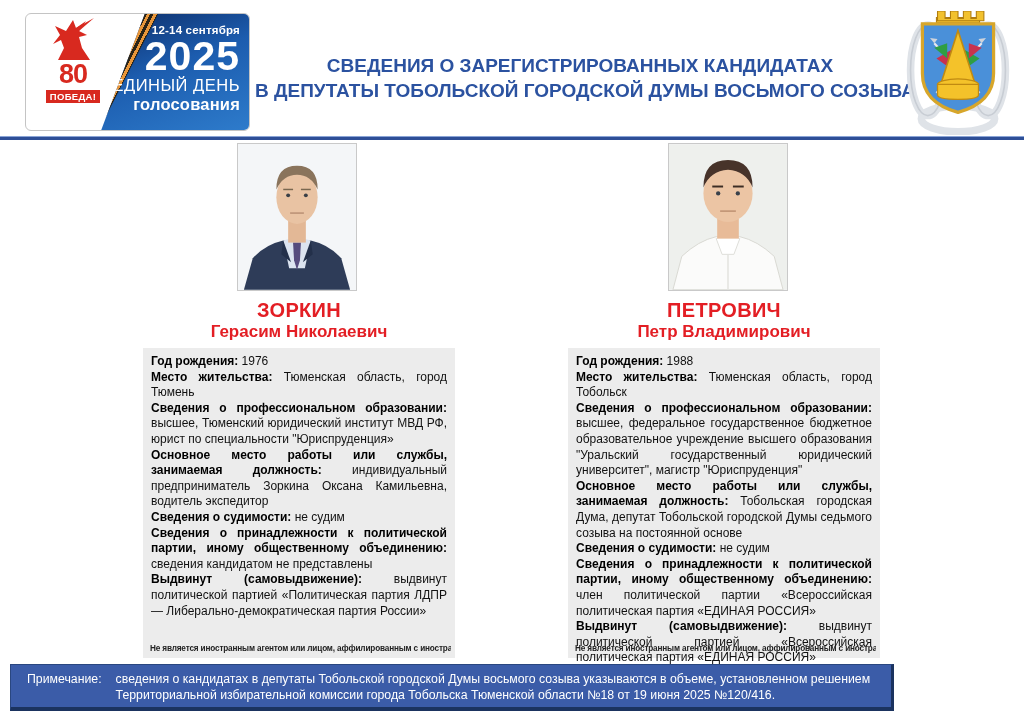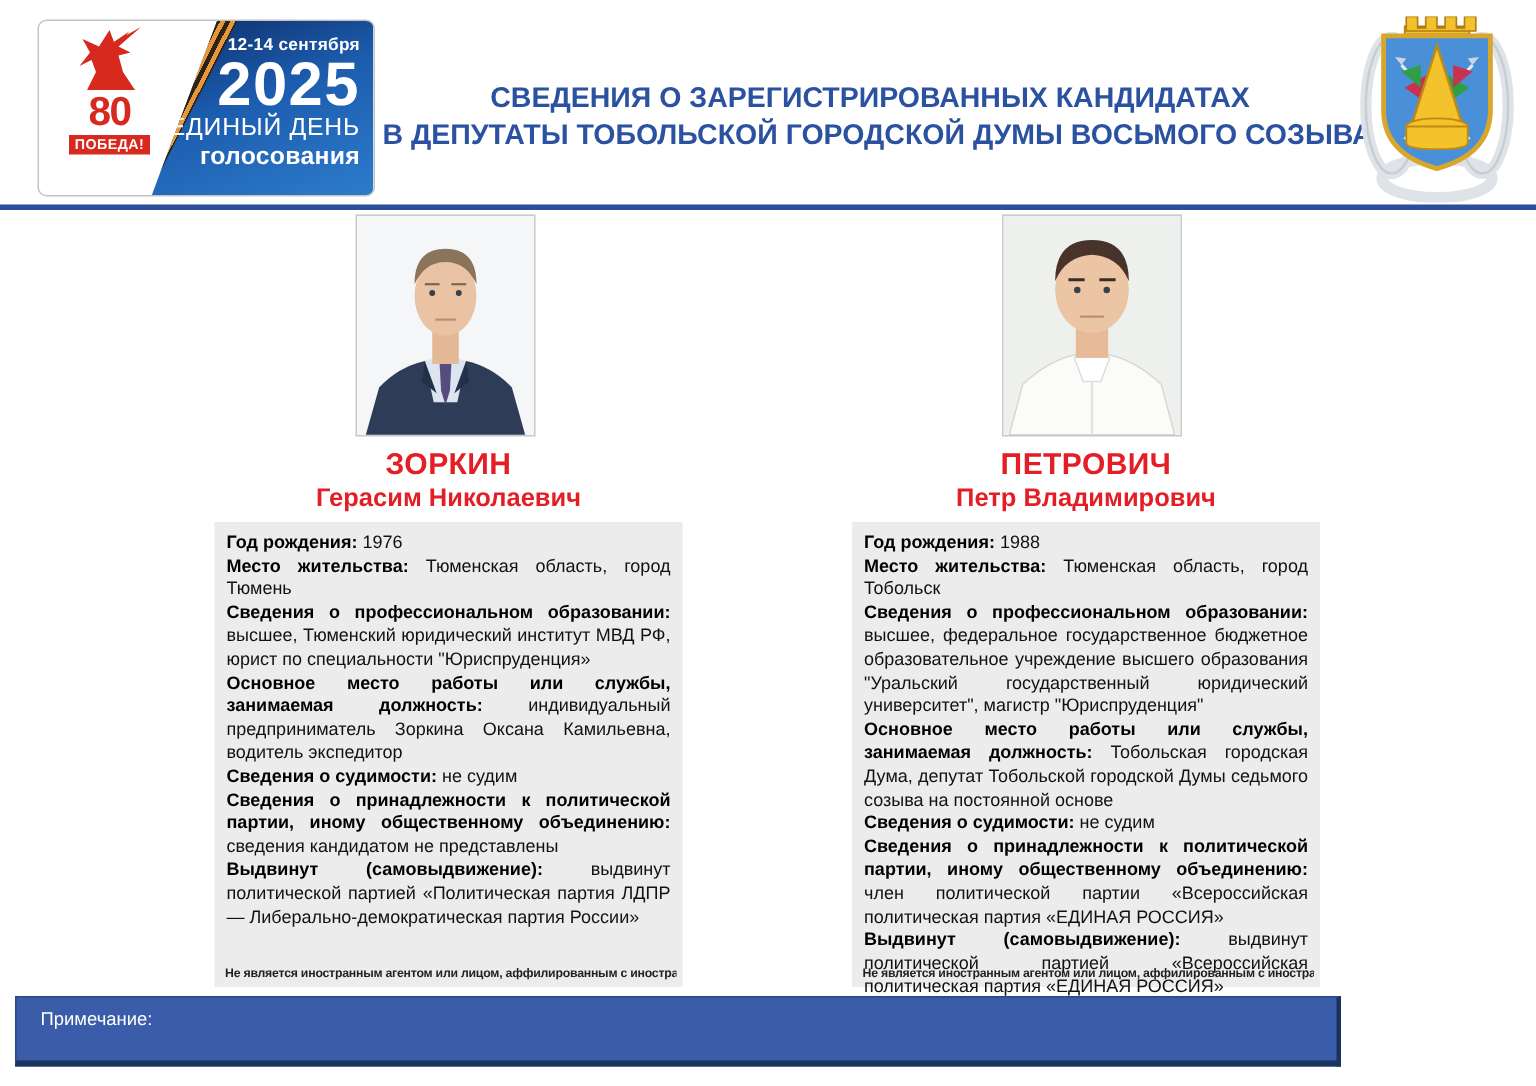--- a/index.html
+++ b/index.html
@@ -174,15 +174,16 @@
         <p class="detail"><b>Основное место работы или службы, занимаемая должность:</b> Тобольская городская Дума, депутат Тобольской городской Думы седьмого созыва на постоянной основе</p>
         <p class="detail"><b>Сведения о судимости:</b> не судим</p>
         <p class="detail"><b>Сведения о принадлежности к политической партии, иному общественному объединению:</b> член политической партии «Всероссийская политическая партия «ЕДИНАЯ РОССИЯ»</p>
         <p class="detail"><b>Выдвинут (самовыдвижение):</b> выдвинут политической партией «Всероссийская политическая партия «ЕДИНАЯ РОССИЯ»</p>
       </div>
     <div class="footnote">Не является иностранным агентом или лицом, аффилированным с иностранным агентом</div>
   </div>
 
   <div class="footer">
     <div class="flabel">Примечание:</div>
+    <div class="ftext">сведения о кандидатах в депутаты Тобольской городской Думы восьмого созыва указываются в объеме, установленном решением Территориальной избирательной комиссии города Тобольска Тюменской области №18 от 19 июня 2025 №120/416.</div>
   </div>
 
 </div>
 
 </body></html>

